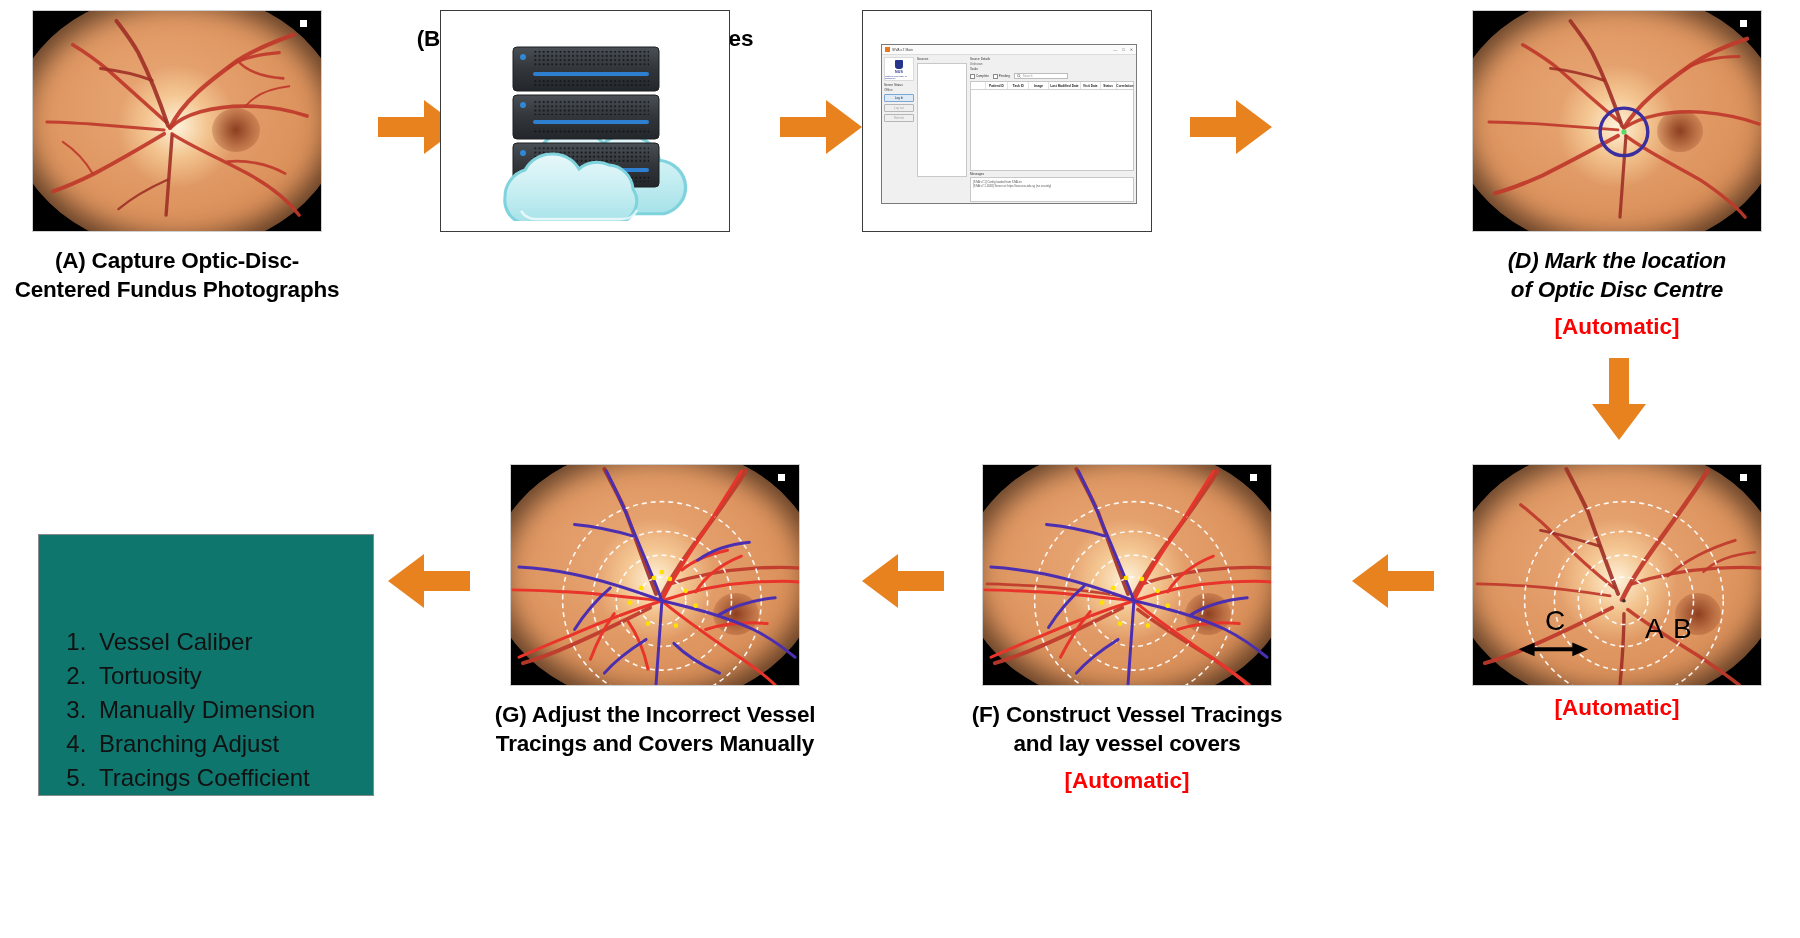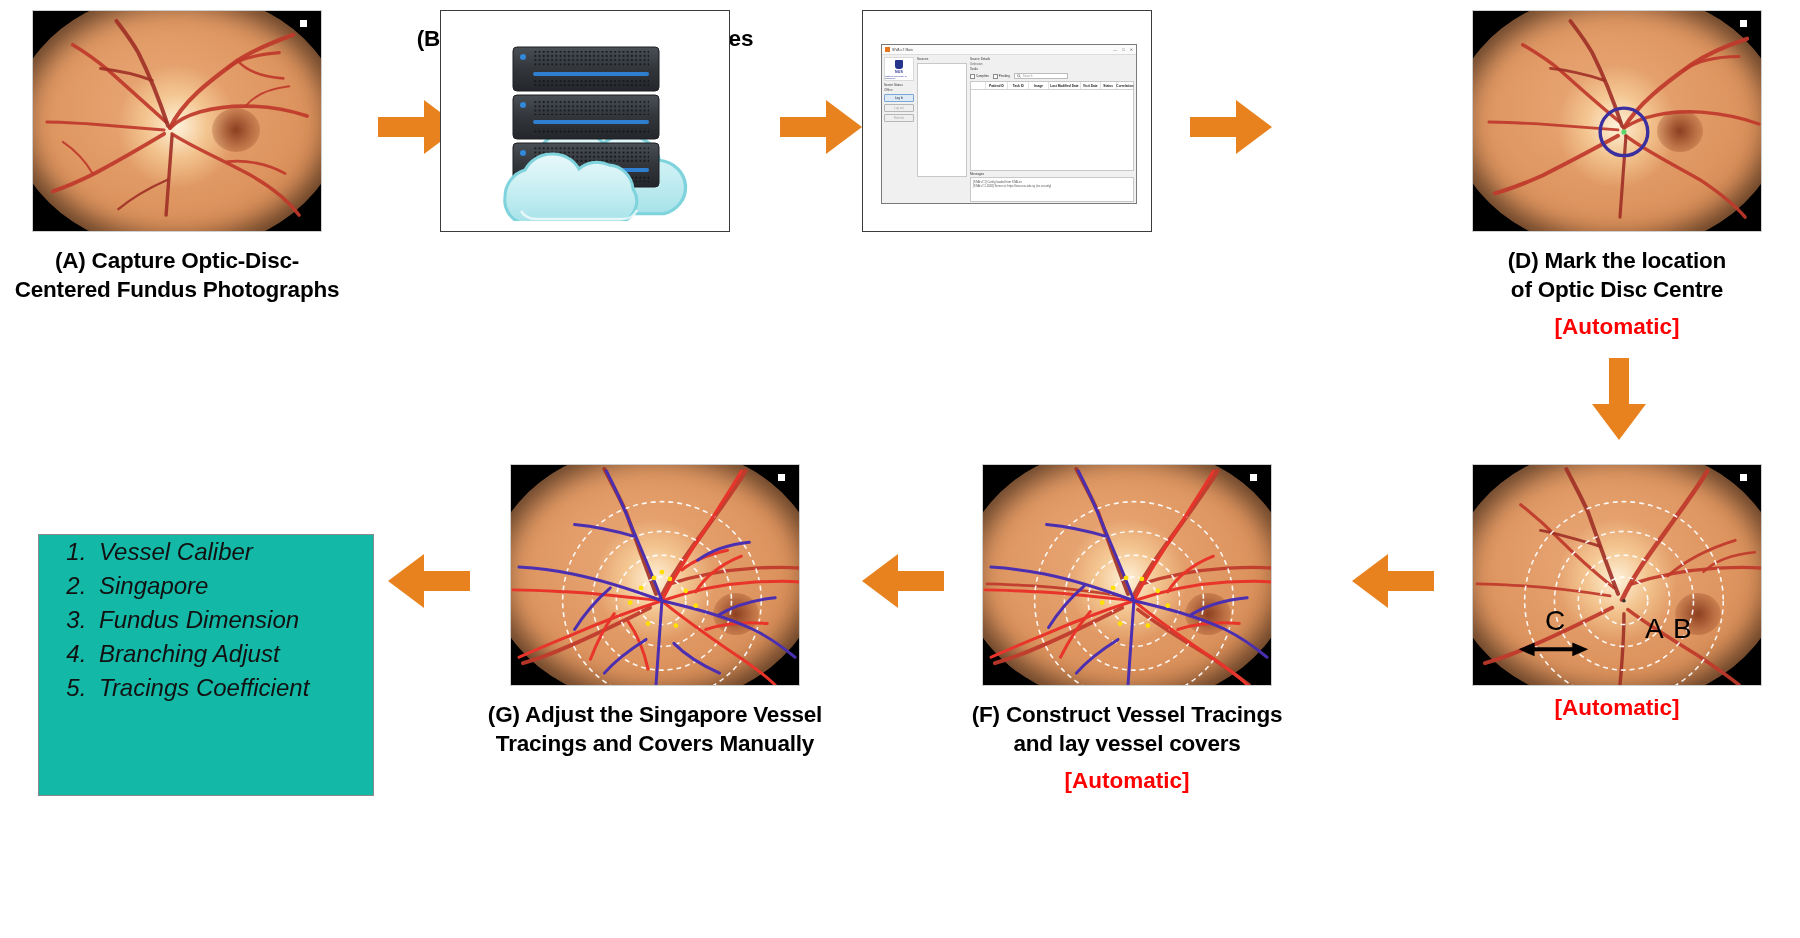--- a/index.html
+++ b/index.html
@@ -141,23 +141,23 @@
     flex:1 1 auto;background:#fff;border:1px solid #c8c8c8;padding:2px;
     font-size:2.8px;color:#555;line-height:1.5;overflow:hidden;
   }
 
   
   .server-stack{position:absolute;}
   .server-stack svg{display:block;width:100%;height:100%;}
 
   
   .paramcard{
-    position:absolute;background:#14b8a6;border:1.5px solid #8a8a8a;
+    position:absolute;background:#0f766e;border:1.5px solid #8a8a8a;
     box-sizing:border-box;
-    display:flex;align-items:flex-start;font-style:italic;
+    display:flex;align-items:flex-end;
   }
   .paramcard ol{
     margin:0;padding-left:54px;
     font-size:24px;line-height:1.42;color:#111;
     list-style-position:outside;
   }
   .paramcard li{padding-left:6px;}
 
   
   .annot{position:absolute;font-size:27px;color:#000;font-weight:400;}
@@ -376,21 +376,21 @@
         <path class="v-ven" stroke-width="3.8" d="M150 116 C 142 92, 132 66, 120 42 C 112 28, 104 18, 98 10"></path>
         <path class="v-ven" stroke-width="2.8" d="M132 70 C 114 64, 96 60, 78 58"></path>
         <path class="v-ven" stroke-width="3.2" d="M154 126 C 152 152, 150 180, 148 208"></path>
 
         <g>
           <circle cx="152" cy="122" r="24" fill="none" stroke="#3b2fa0" stroke-width="3.4"></circle>
           <circle cx="152" cy="122" r="2.6" fill="#5bd86b"></circle>
         </g>
       </svg>
     </div>
-    <div class="caption" style="width:356px;margin-left:-33px;margin-top:14px;">(D) Mark the location
+    <div class="caption" style="width:356px;margin-left:-33px;margin-top:14px;font-style:italic;">(D) Mark the location
 of Optic Disc Centre</div>
     <div class="auto-tag" style="width:356px;margin-left:-33px;">[Automatic]</div>
   </div>
 
   <div class="arrow" style="left:1590px;top:358px;width:58px;height:82px;">
     <svg viewBox="0 0 58 82">
         <polygon points="19,0 39,0 39,46 56,46 29,82 2,46 19,46" fill="#E8821E"></polygon>
       </svg>
   </div>
 
@@ -552,36 +552,36 @@
           <circle class="t-node" cx="131" cy="124" r="2.4"></circle>
           <circle class="t-node" cx="176" cy="127" r="2.4"></circle>
           <circle class="t-node" cx="120" cy="139" r="2.4"></circle>
           <circle class="t-node" cx="186" cy="142" r="2.4"></circle>
           <circle class="t-node" cx="138" cy="160" r="2.4"></circle>
           <circle class="t-node" cx="166" cy="162" r="2.4"></circle>
           <circle class="t-node" cx="152" cy="108" r="2.4"></circle>
         </g>
       </svg>
     </div>
-    <div class="caption" style="width:430px;margin-left:-70px;margin-top:14px;">(G) Adjust the Singapore Vessel
+    <div class="caption" style="width:430px;margin-left:-70px;margin-top:14px;">(G) Adjust the Incorrect Vessel
 Tracings and Covers Manually</div>
   </div>
 
   <div class="arrow" style="left:388px;top:552px;width:82px;height:58px;">
     <svg viewBox="0 0 82 58">
         <polygon points="82,19 36,19 36,2 0,29 36,56 36,39 82,39" fill="#E8821E"></polygon>
       </svg>
   </div>
 
   <div class="panel" style="left:38px;top:534px;width:336px;height:262px;">
     <div class="paramcard" style="left:0;top:0;width:336px;height:262px;">
       <ol>
         <li>Vessel Caliber</li>
-        <li>Singapore</li>
-        <li>Fundus Dimension</li>
+        <li>Tortuosity</li>
+        <li>Manually Dimension</li>
         <li>Branching Adjust</li>
         <li>Tracings Coefficient</li>
       </ol>
     </div>
     <div class="caption" style="width:336px;margin-top:14px;">(H) Measure Retinal
 Vascular Parameters</div>
     <div class="auto-tag" style="width:336px;">[Automatic]</div>
   </div>
 
 </div>

